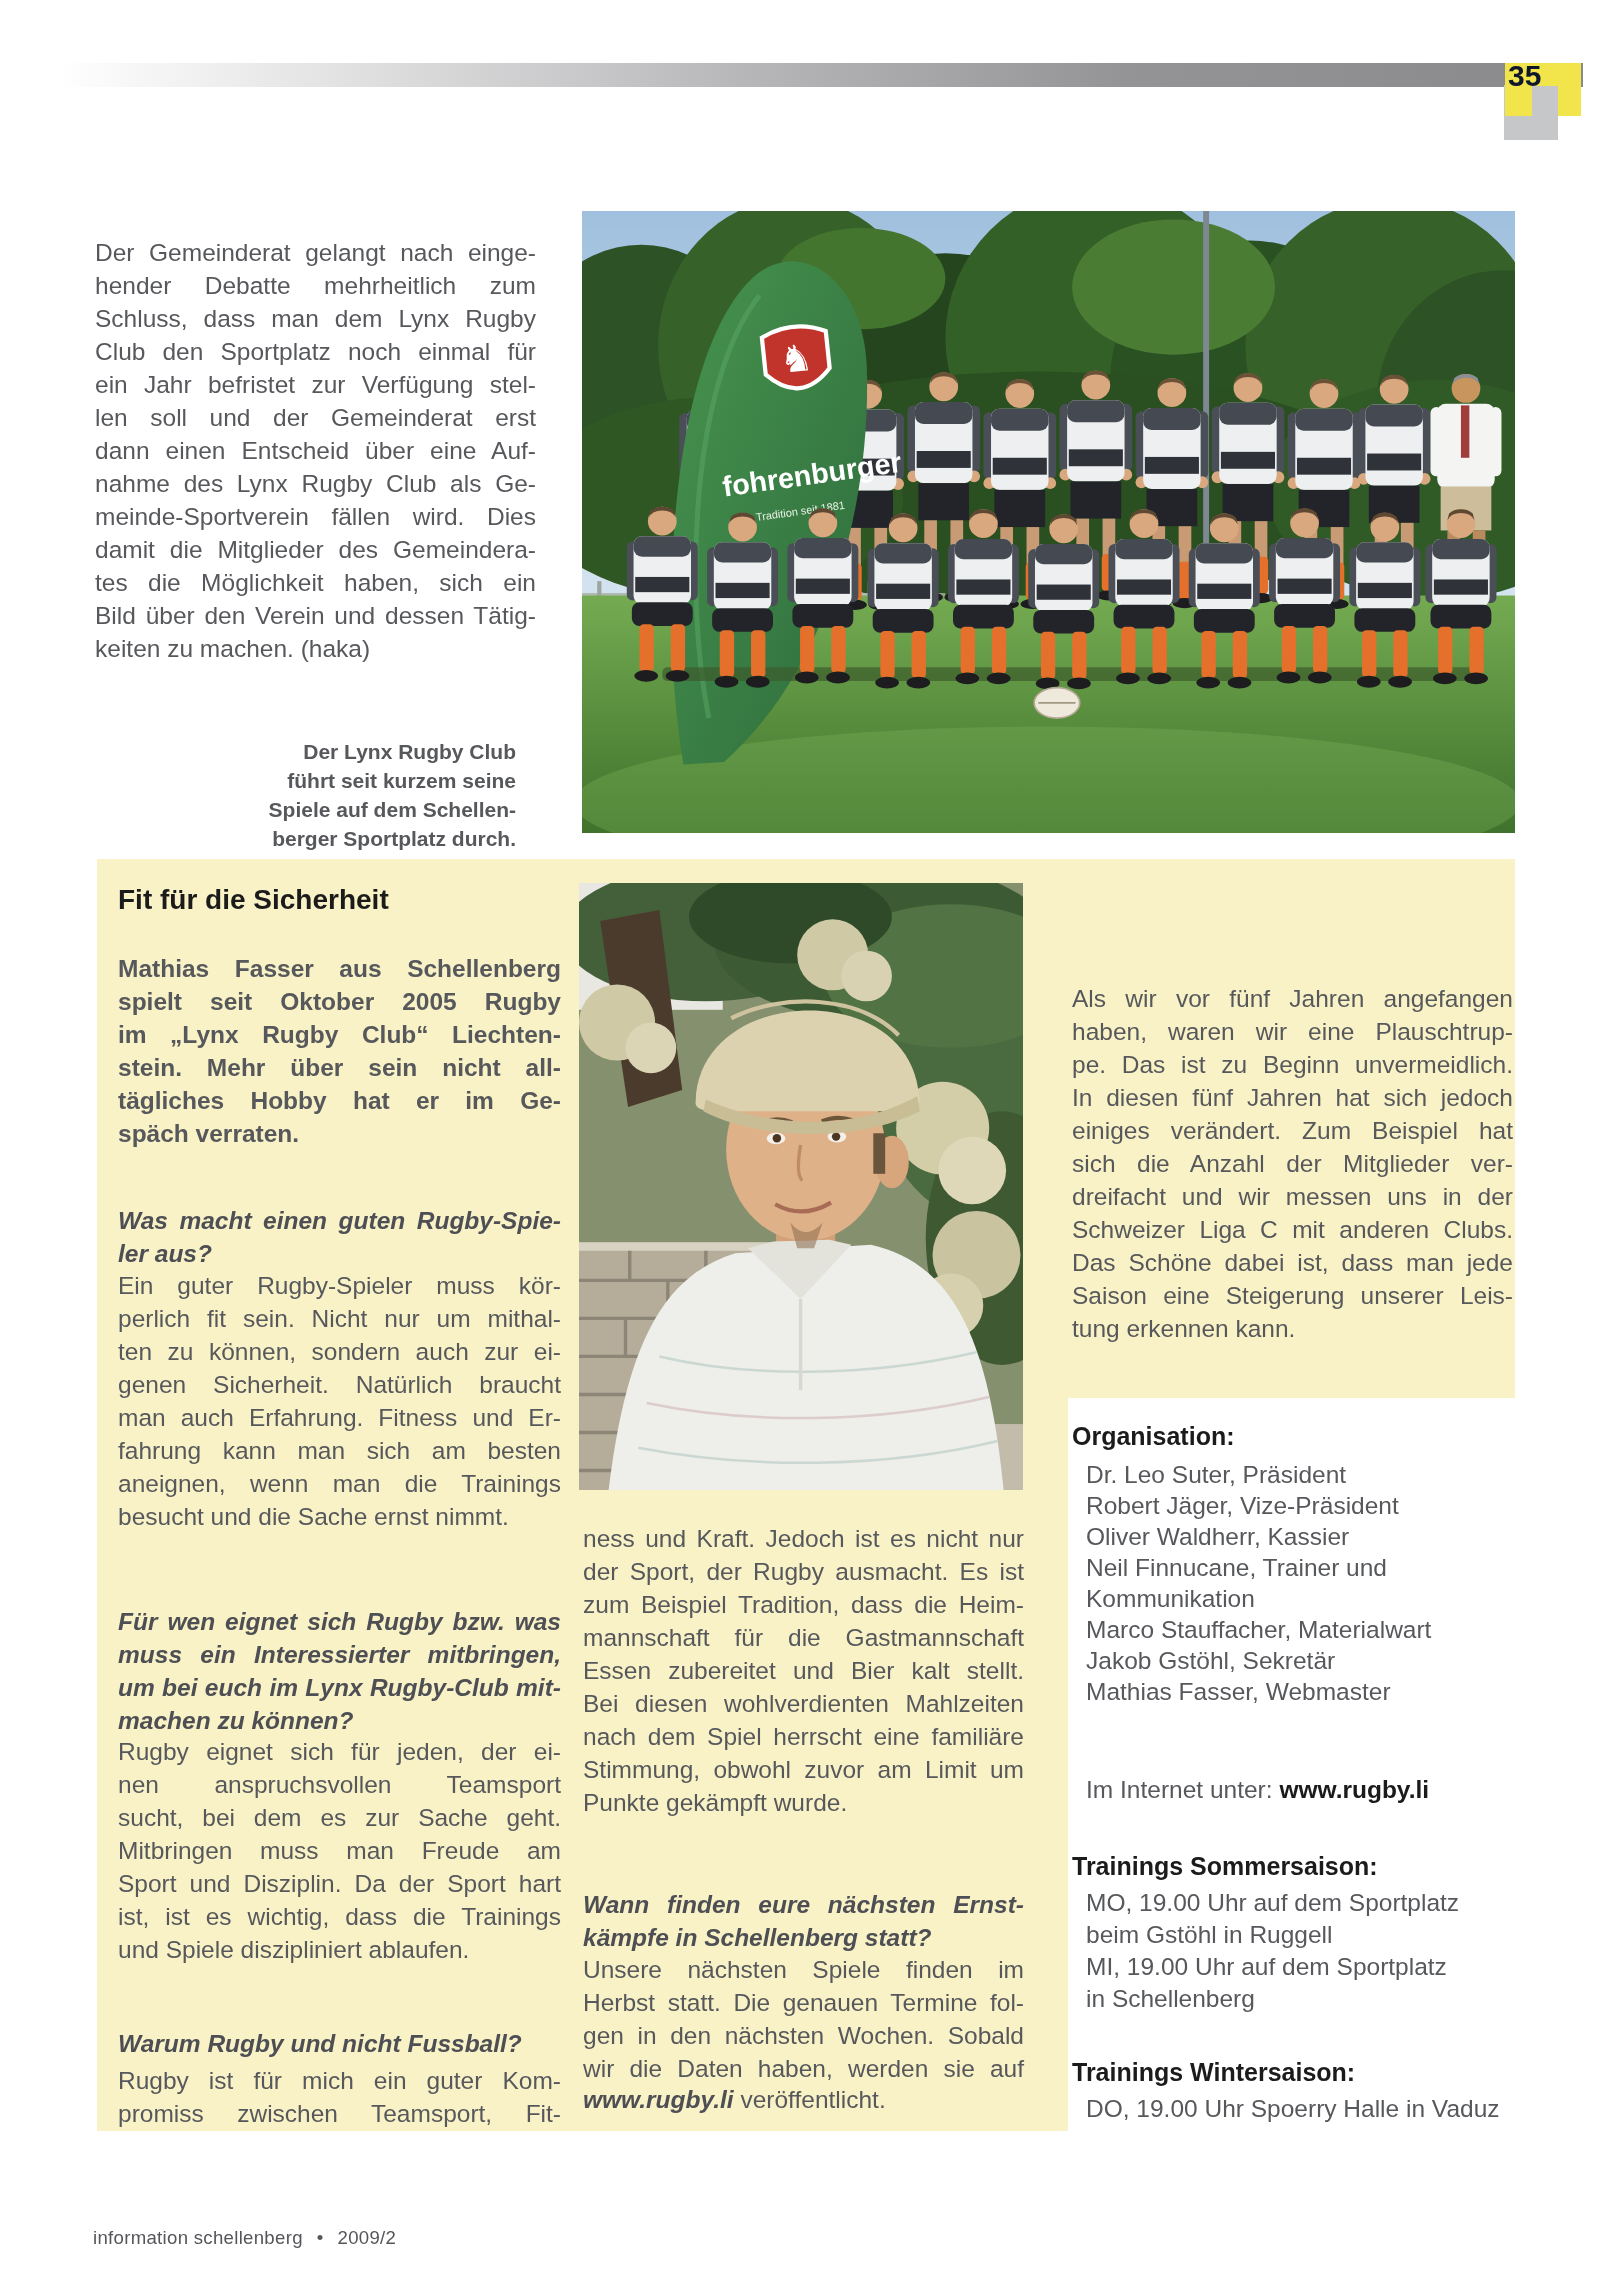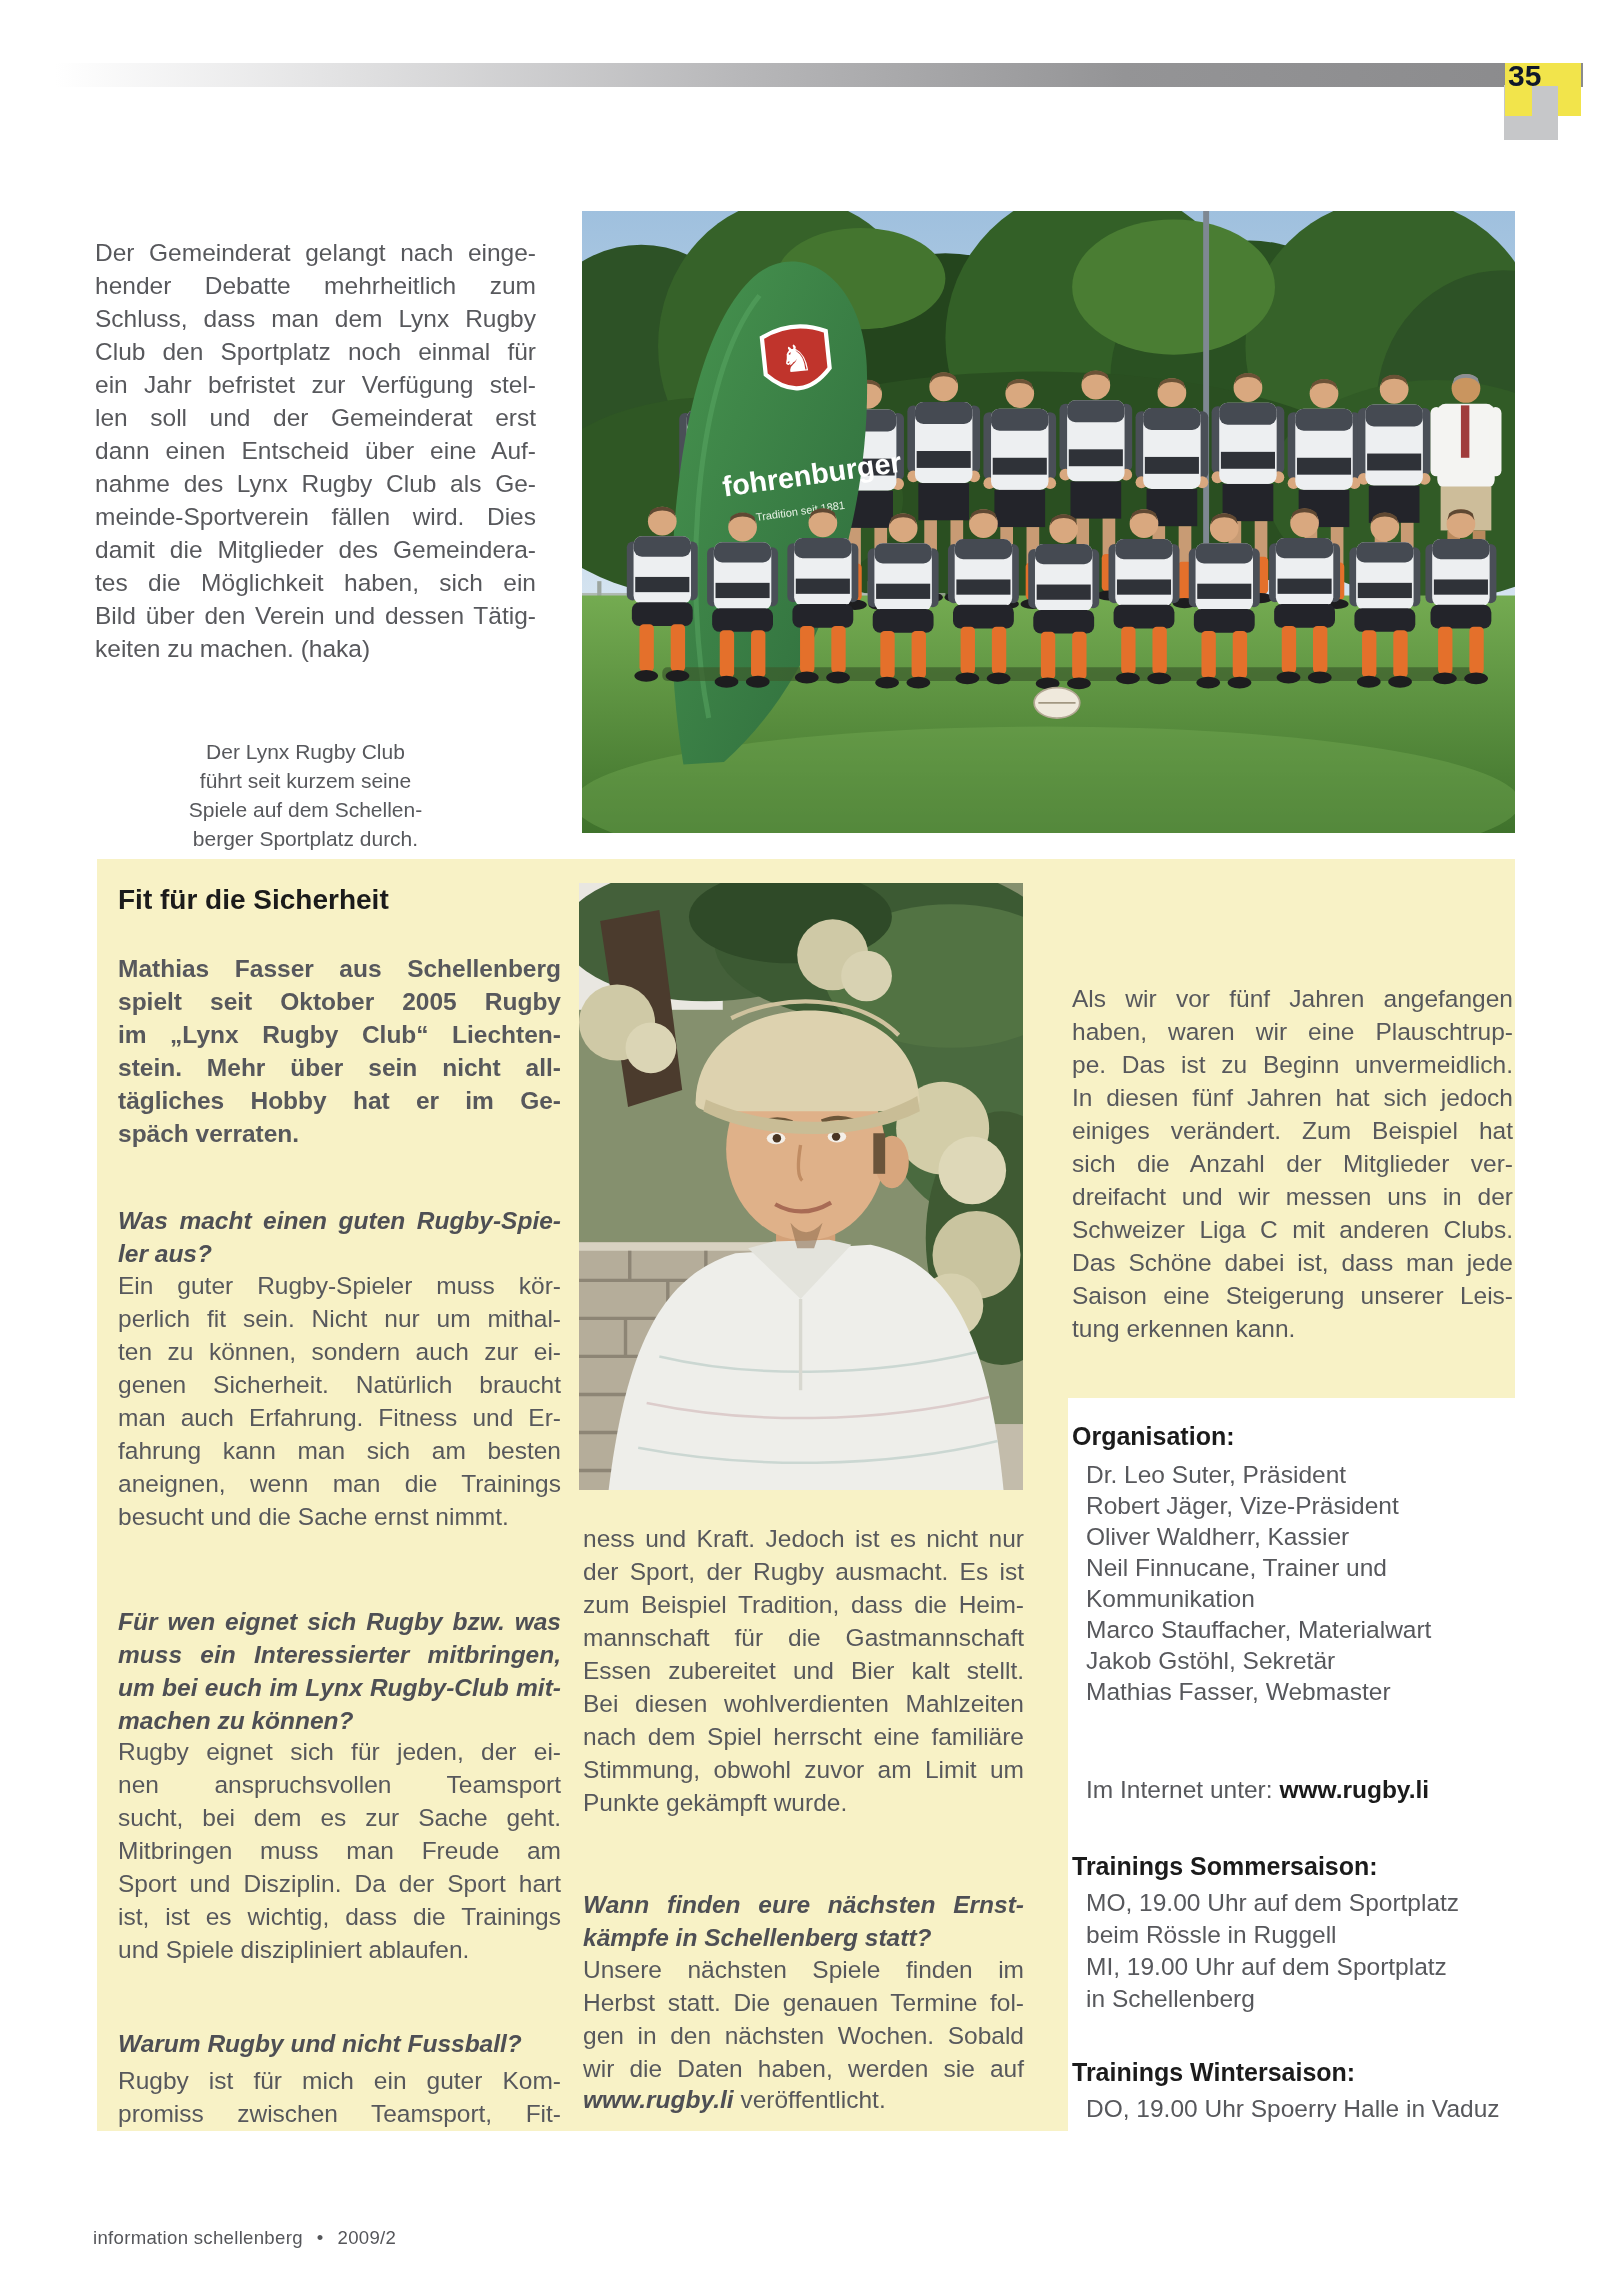--- a/index.html
+++ b/index.html
@@ -17,21 +17,21 @@
   .panel{background:#f8f2c6;}
   #panel-top{left:97px;top:859px;width:1418px;height:539px;}
   #panel-bottom{left:97px;top:1398px;width:971px;height:733px;}
   
   .body-text{font-size:24.5px;line-height:33px;color:#57585c;}
   .qtext .ln{font-weight:bold;font-style:italic;color:#4e4f54;}
   .lead .ln{font-weight:bold;}
   .just .ln{text-align:justify;text-align-last:justify;}
   .just .ln:last-child{text-align:left;text-align-last:auto;}
   .just-all .ln{text-align:justify;text-align-last:justify;}
-  .caption{font-size:21px;line-height:29px;font-weight:normal;color:#57585c;text-align:center;}
+  .caption{font-size:21px;line-height:29px;font-weight:bold;color:#57585c;text-align:right;}
   .black-head{font-weight:bold;color:#1b1b1b;}
   #interview-title{left:118px;top:884px;width:448px;font-size:28px;}
   .col-left{left:118px;width:443px;}
   .col-mid{left:583px;width:441px;}
   .col-right{left:1072px;width:441px;}
   .subhead{font-size:25px;}
   .listing{font-size:24.5px;line-height:31px;color:#57585c;margin-left:14px;}
   #footer{left:93px;top:2227px;font-size:18.6px;color:#55565a;letter-spacing:0.3px;}
   
   #team-photo{left:582px;top:211px;width:933px;height:622px;}
@@ -391,21 +391,21 @@
       <div class="ln">Mathias Fasser, Webmaster</div>
     </div>
 
   <div class="abs listing col-right" style="top:1774px;">
     <span>Im Internet unter: </span><span style="font-weight:bold;color:#1b1b1b;">www.rugby.li</span>
   </div>
 
   <div class="abs black-head subhead col-right" style="top:1852px;">Trainings Sommersaison:</div>
   <div class="abs listing col-right" style="top:1887px;line-height:32px;">
       <div class="ln">MO, 19.00 Uhr auf dem Sportplatz</div>
-      <div class="ln">beim Rössle in Ruggell</div>
+      <div class="ln">beim Gstöhl in Ruggell</div>
       <div class="ln">MI, 19.00 Uhr auf dem Sportplatz</div>
       <div class="ln">in Schellenberg</div>
     </div>
 
   <div class="abs black-head subhead col-right" style="top:2058px;">Trainings Wintersaison:</div>
   <div class="abs listing col-right" style="top:2093px;">
       <div class="ln">DO, 19.00 Uhr Spoerry Halle in Vaduz</div>
     </div>
 
   <div class="abs" id="footer">

